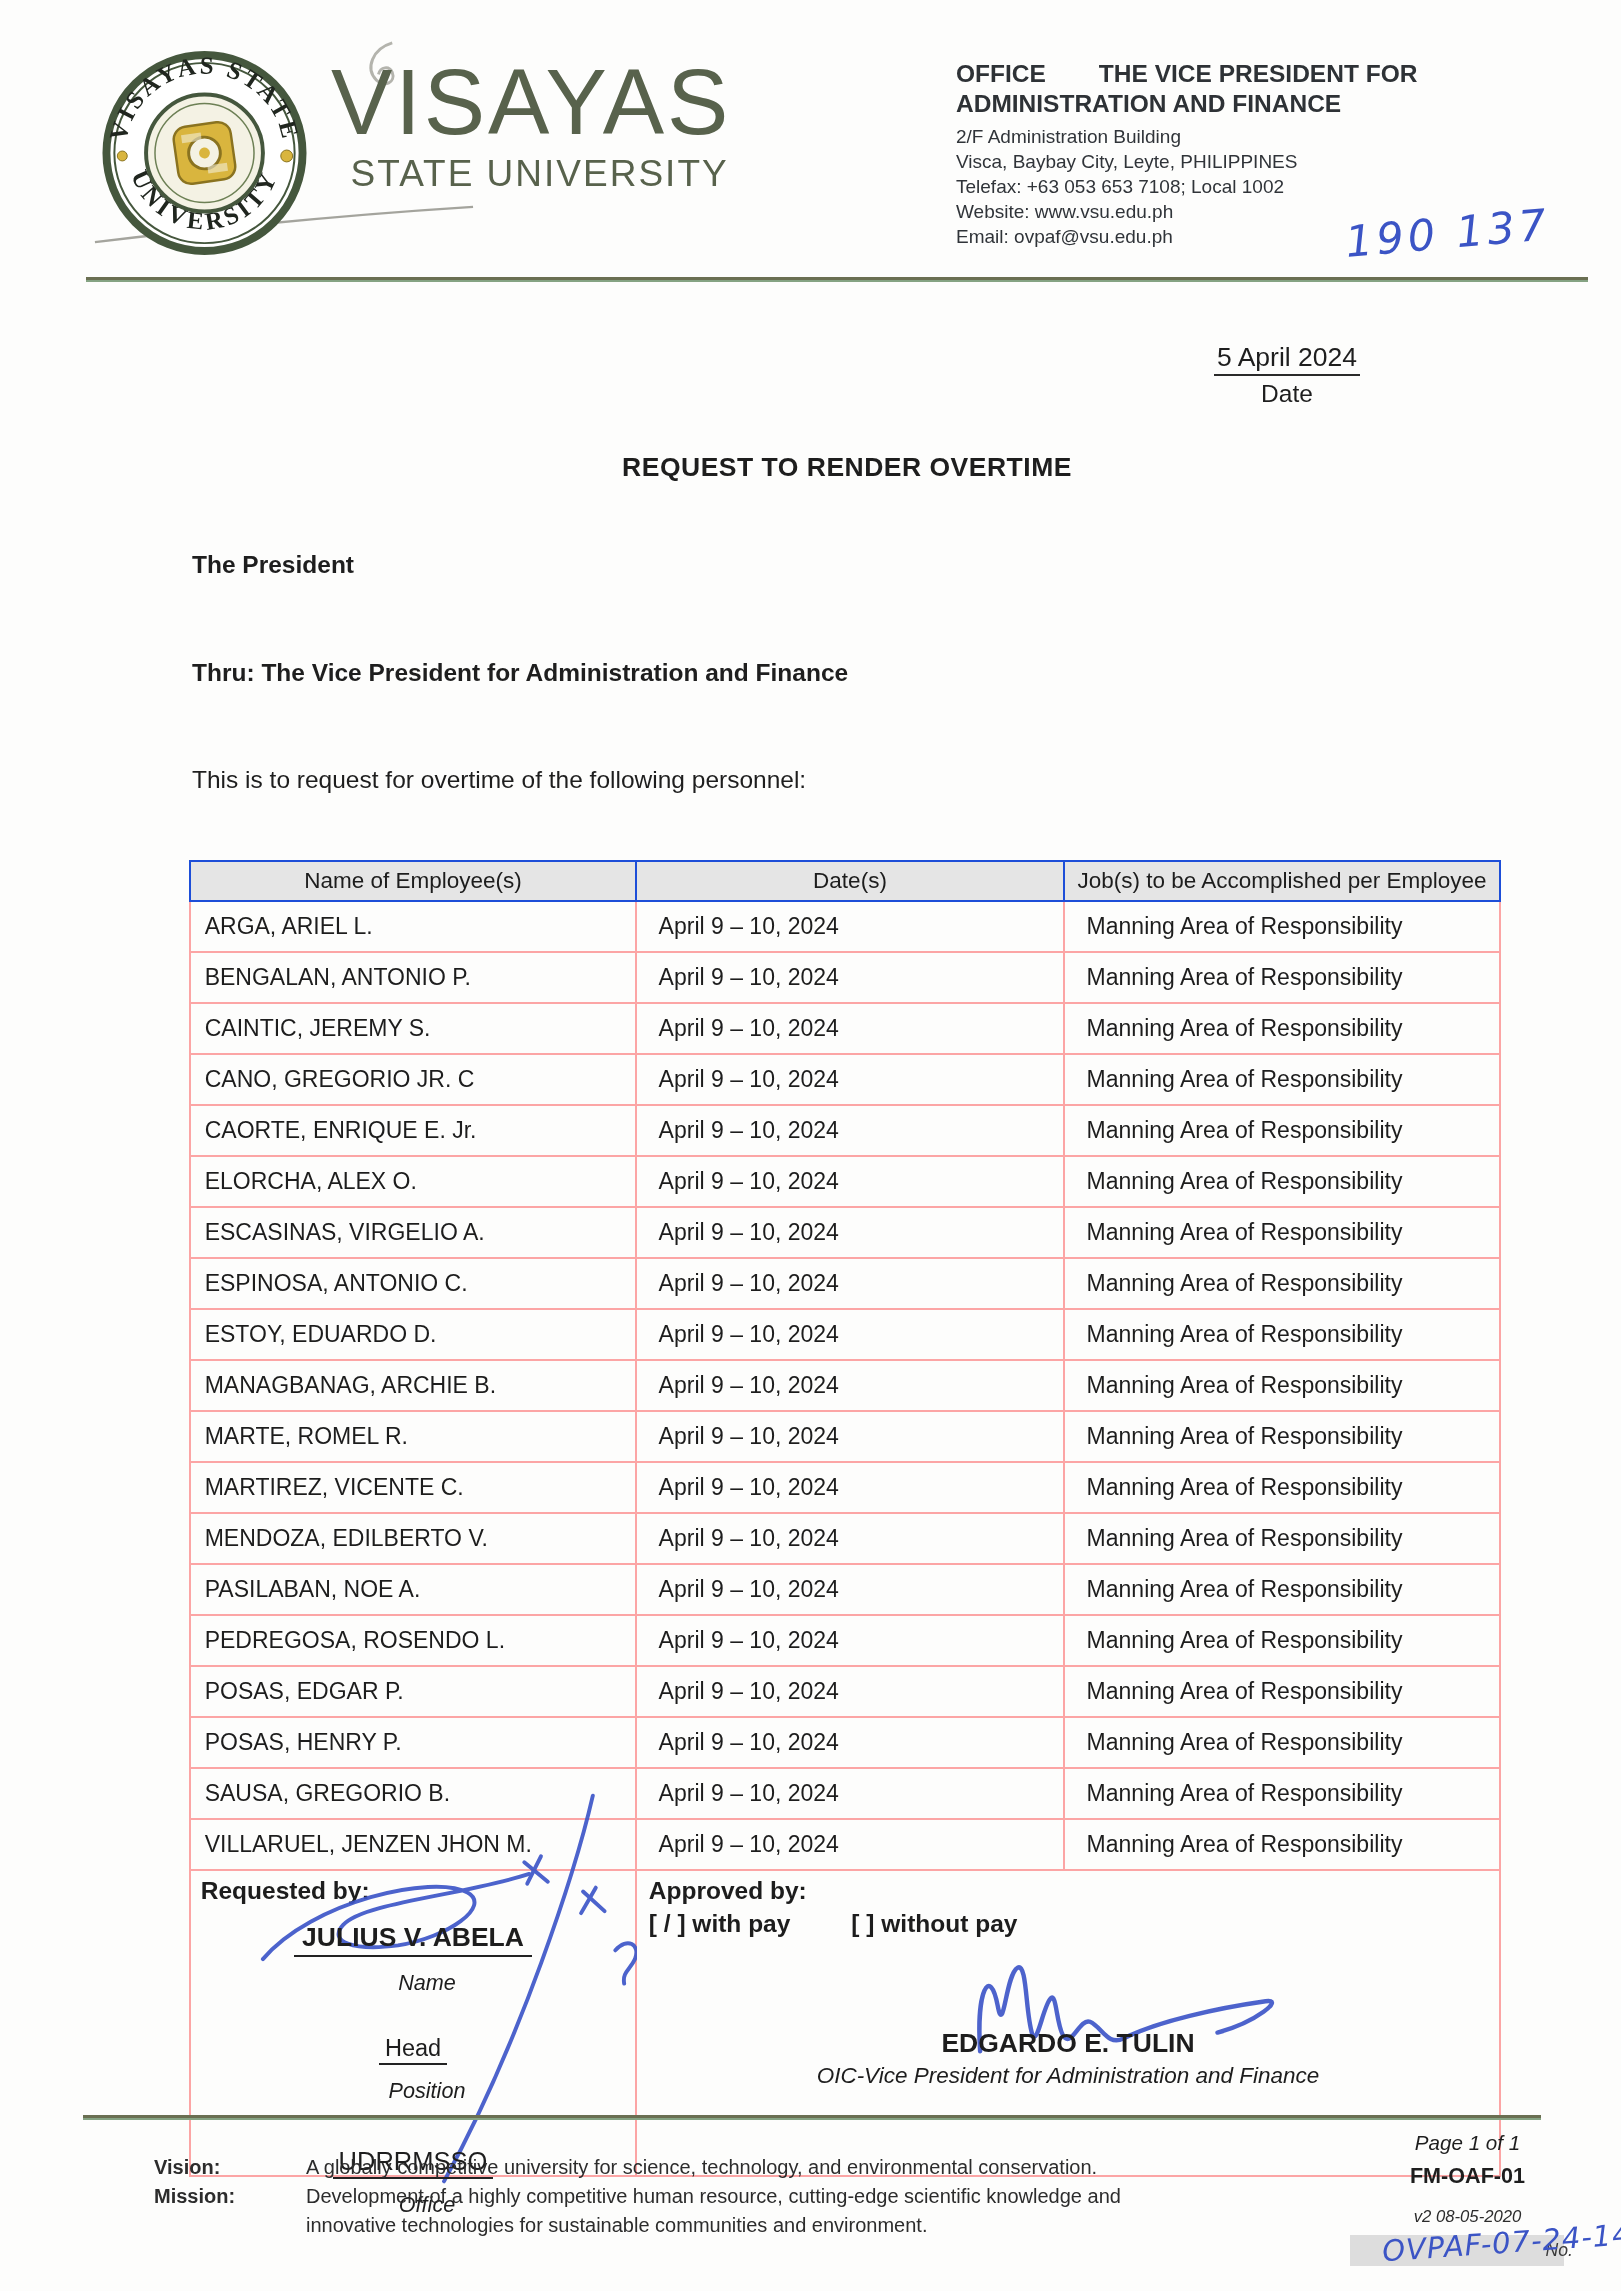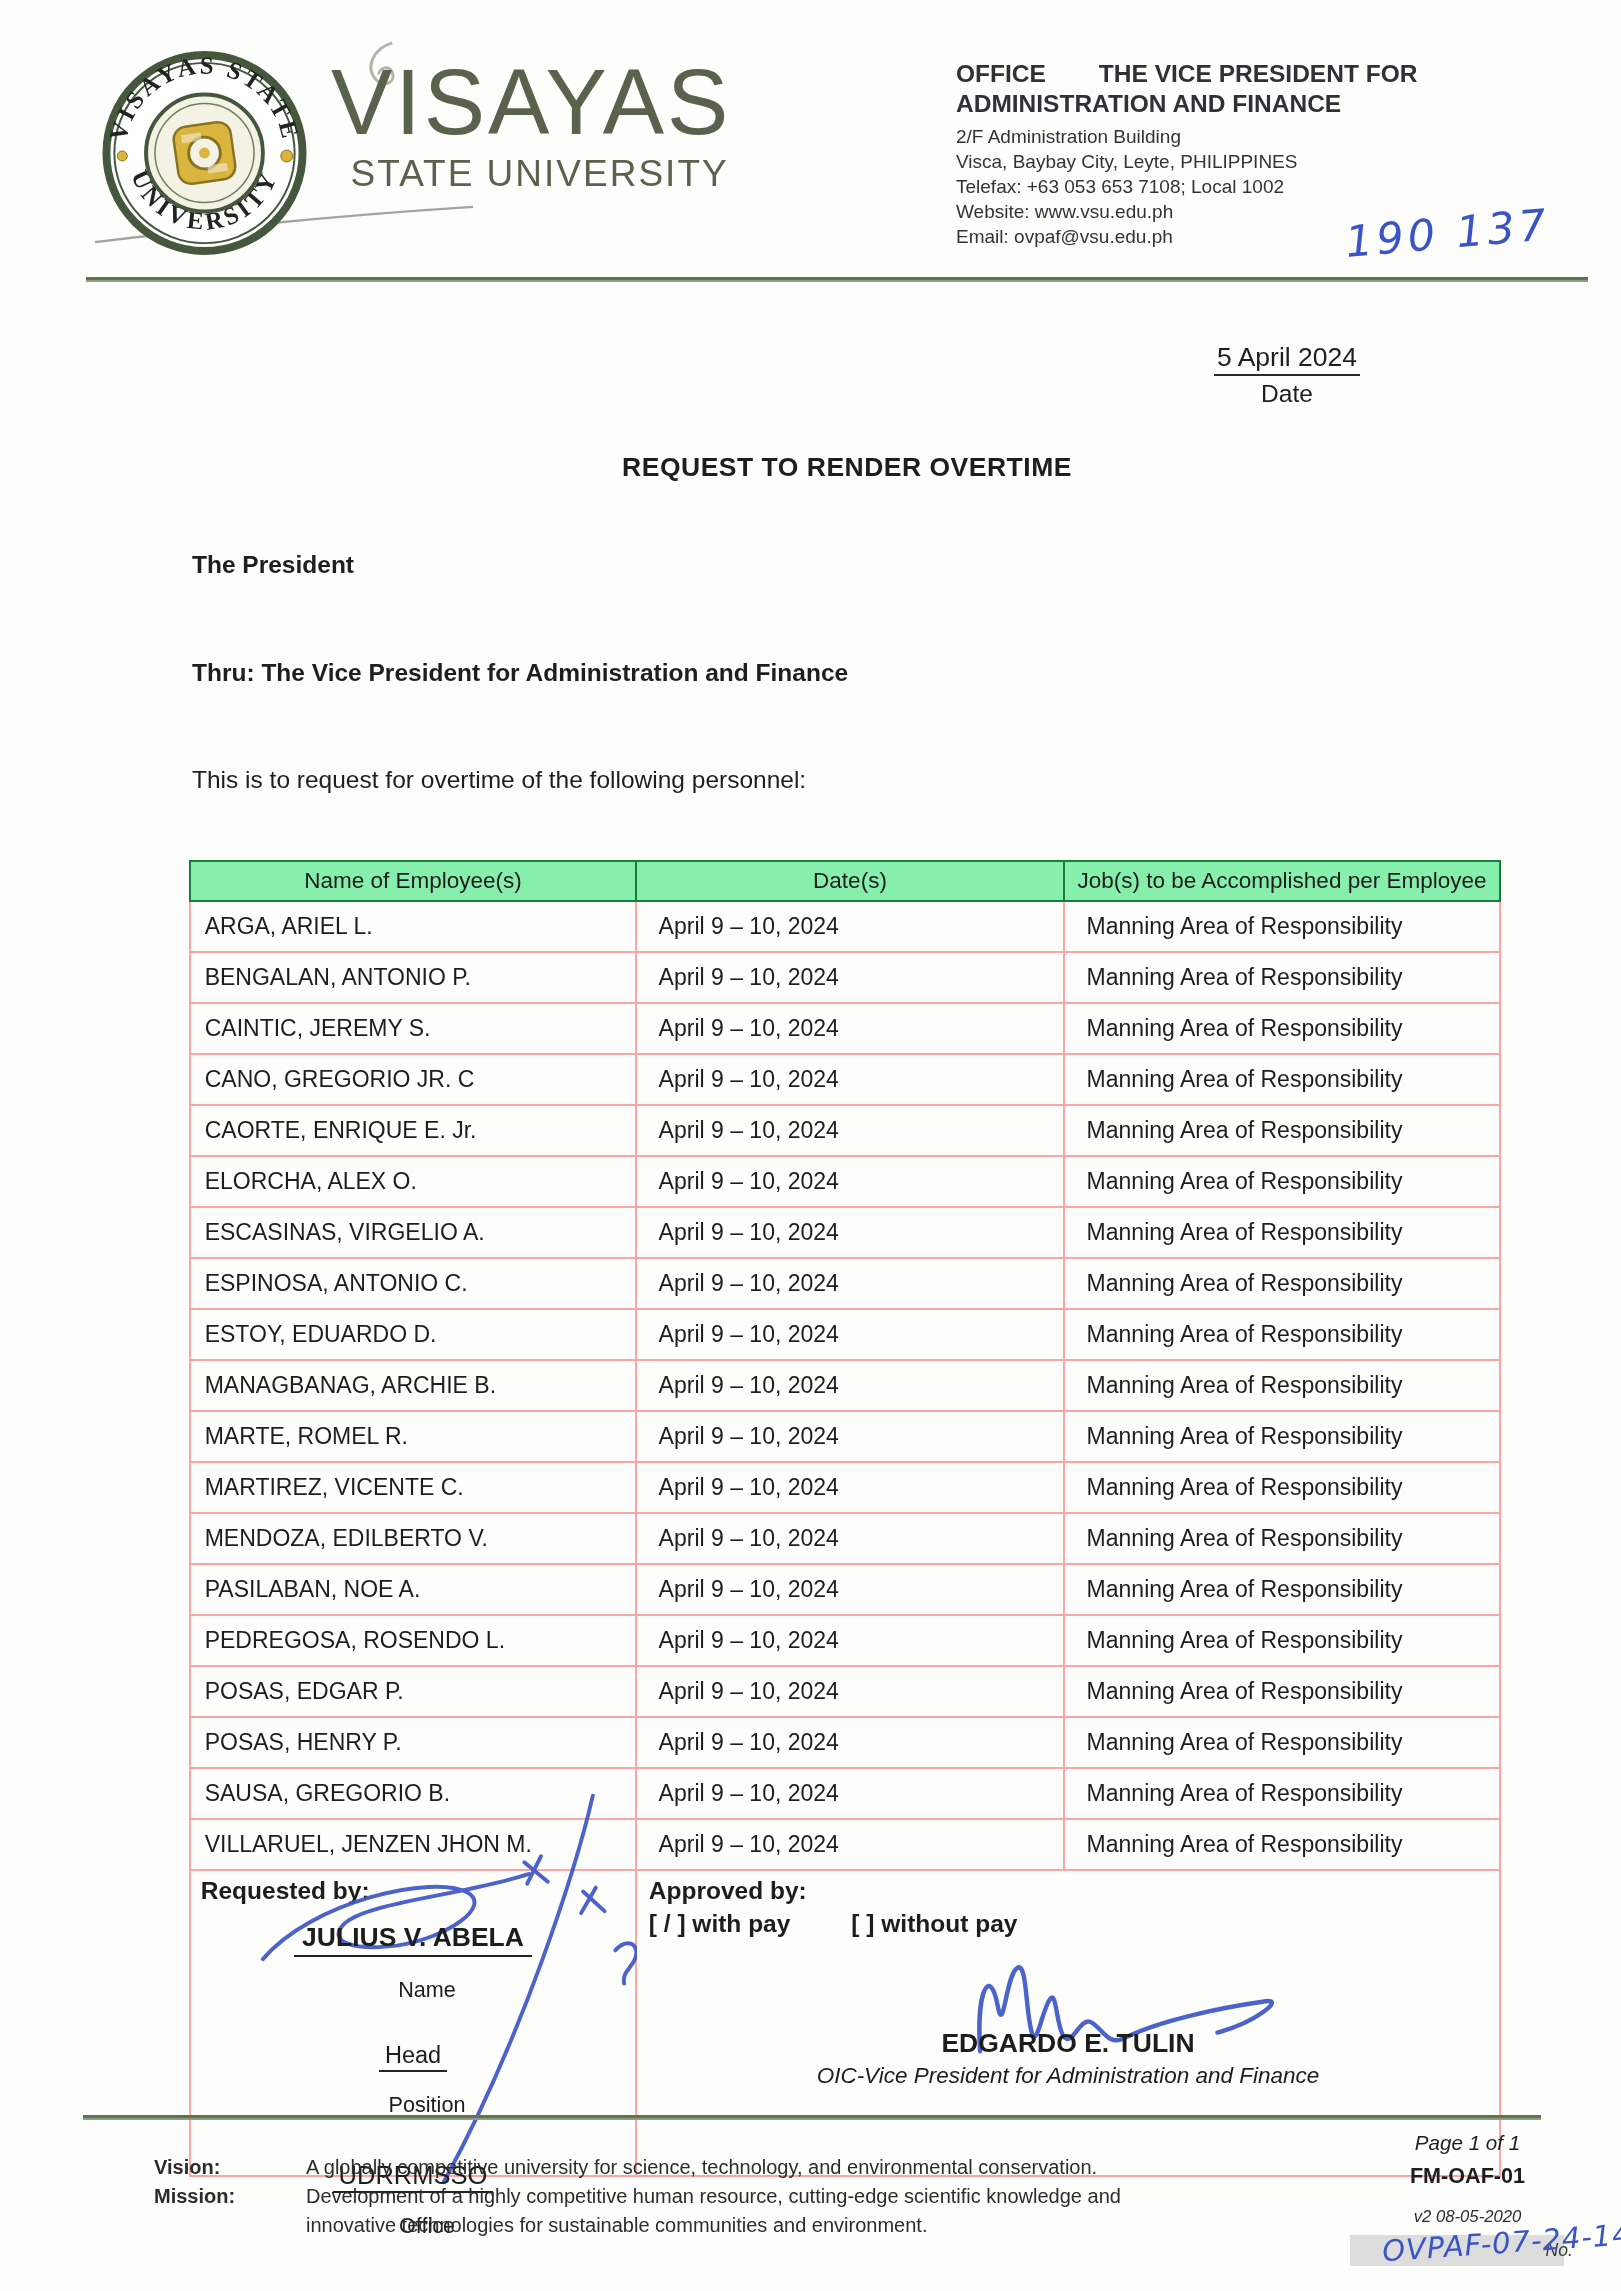--- a/index.html
+++ b/index.html
@@ -32,38 +32,38 @@
   .date-value{display:inline-block;font-size:26.5px;border-bottom:2.9px solid #2a2a2a;padding:0 2.9px 1px;}
   .date-label{font-size:24.5px;margin-top:3.9px;}
   .doc-title{position:absolute;left:847px;top:452px;transform:translateX(-50%);
     font-size:26.5px;font-weight:bold;letter-spacing:0.5px;white-space:nowrap;}
   .addressee{position:absolute;left:192px;top:551px;font-size:24.5px;font-weight:bold;}
   .thru{position:absolute;left:192px;top:659px;font-size:24.5px;font-weight:bold;}
   .intro{position:absolute;left:192px;top:766px;font-size:24.5px;}
   
   table.main{position:absolute;left:189px;top:860px;width:1310px;border-collapse:collapse;table-layout:fixed;}
   table.main th{
-    height:36px;background:#86efac;font-weight:normal;font-size:22.5px;color:#1d1d1d;
-    border:2px solid #15803d;text-align:center;vertical-align:middle;
+    height:36px;background:#e5e5e5;font-weight:normal;font-size:22.5px;color:#1d1d1d;
+    border:2px solid #1d4ed8;text-align:center;vertical-align:middle;
   }
   table.main td{border:2px solid #fca5a5;font-size:23px;color:#1d1d1d;vertical-align:middle;}
   table.main tbody.data td{height:47px;}
   td.col-name{padding-left:13.7px;}
   td.col-date{padding-left:21.6px;}
   td.col-job{padding-left:21.6px;}
   
   tr.sig-row td{height:302px;vertical-align:top;position:relative;overflow:visible;}
   .req-label{position:absolute;top:5.9px;left:9.8px;font-size:24.5px;font-weight:bold;}
   .app-label{position:absolute;top:5.9px;left:11.8px;font-size:24.5px;font-weight:bold;}
   .pay-line{position:absolute;top:39px;left:11.8px;display:flex;gap:61px;font-size:24.5px;font-weight:bold;}
   .sig-a-svg{position:absolute;left:14.7px;top:-93px;pointer-events:none;}
   .sig-b-svg{position:absolute;left:196px;top:80px;pointer-events:none;}
   .sig-a-text{position:absolute;top:51px;left:0;right:0;text-align:center;}
   .sig-name{display:inline-block;font-size:26.5px;font-weight:bold;border-bottom:2.9px solid #222;padding:0 7.8px 2px;}
-  .sig-sub{font-size:21.6px;margin-top:20px;padding-left:28px;}
+  .sig-sub{font-size:21.6px;font-style:italic;margin-top:13px;padding-left:28px;}
   .sig-pos{display:inline-block;font-size:23.5px;border-bottom:2.5px solid #222;padding:0 5.9px 1px;margin-top:39px;}
   .sig-off{display:inline-block;font-size:25.5px;border-bottom:2.5px solid #222;padding:0 5.9px 1px;margin-top:43px;}
   .sig-b-text{position:absolute;top:157px;left:0;right:0;text-align:center;}
   .sig-b-name{font-size:26.5px;font-weight:bold;}
   .sig-b-pos{font-size:22.5px;font-style:italic;margin-top:3.9px;}
   
   .footer-left{position:absolute;left:154px;top:2153px;width:1049px;
     display:grid;grid-template-columns:152px 1fr;column-gap:0;
     font-size:20px;line-height:29px;color:#2c2c2c;}
   .footer-label{font-weight:bold;}

